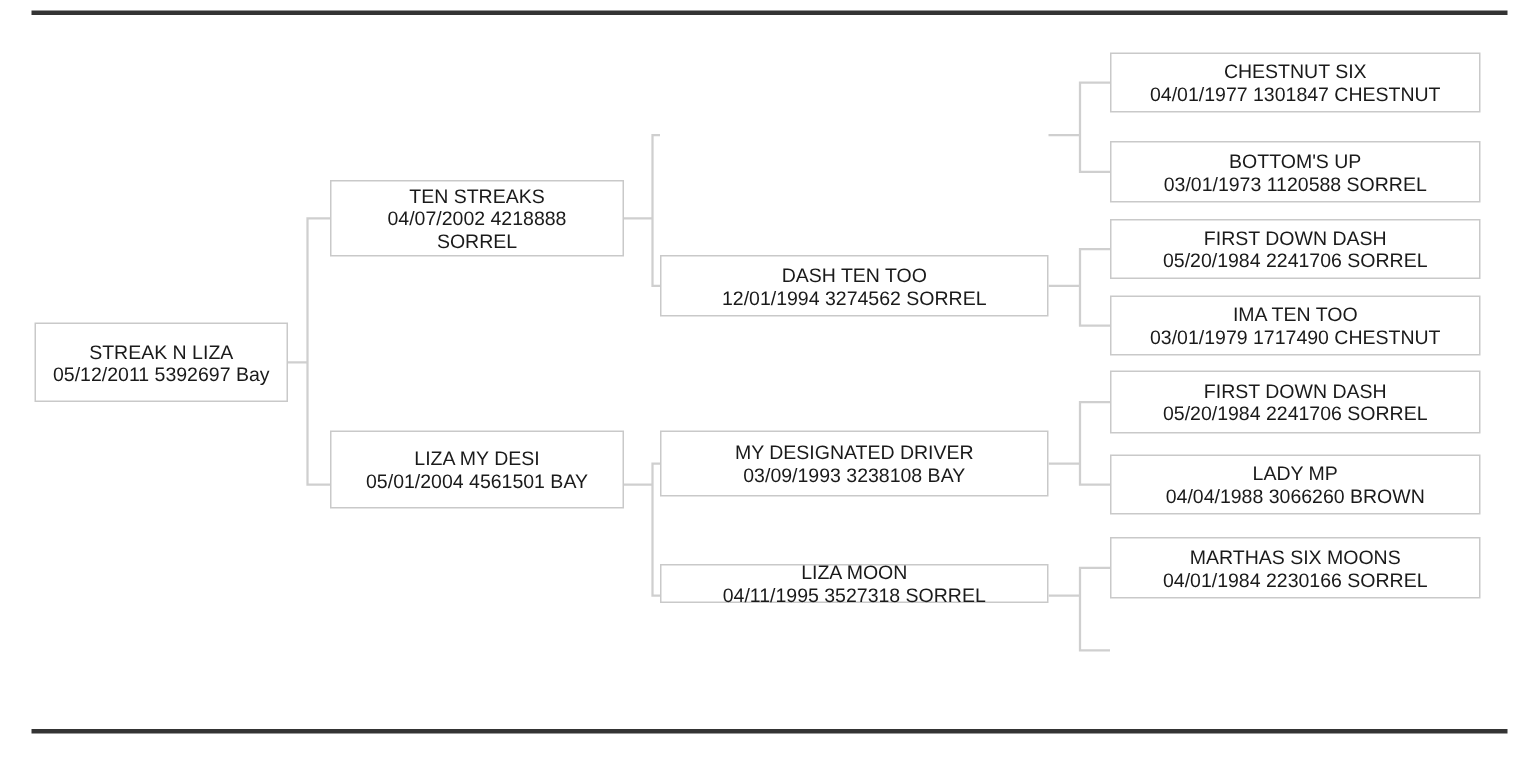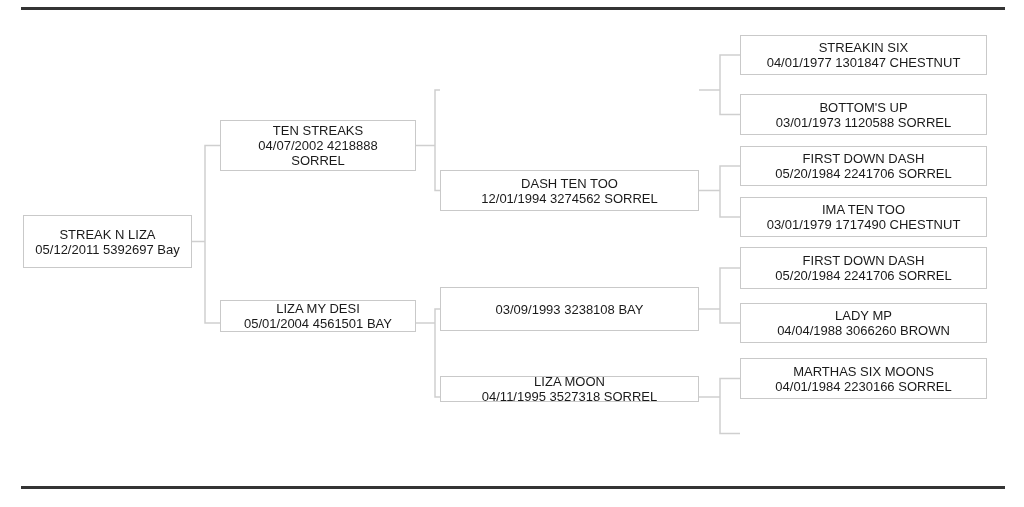--- a/index.html
+++ b/index.html
@@ -53,39 +53,40 @@
   <div class="hbox" style="left:23px;top:215px;width:169px;height:53px">
     <span class="hname">STREAK N LIZA</span>
     <span class="hinfo">05/12/2011 5392697 Bay</span>
   </div>
 
   <div class="hbox" style="left:220px;top:120px;width:196px;height:51px">
     <span class="hname">TEN STREAKS</span>
     <span class="hinfo">04/07/2002 4218888</span>
     <span class="hinfo">SORREL</span>
   </div>
-  <div class="hbox" style="left:220px;top:300px;width:196px;height:32px">
+  <div class="hbox" style="left:220px;top:287px;width:196px;height:52px">
     <span class="hname">LIZA MY DESI</span>
     <span class="hinfo">05/01/2004 4561501 BAY</span>
   </div>
 
   <div class="hbox" style="left:440px;top:170px;width:259px;height:41px">
     <span class="hname">DASH TEN TOO</span>
     <span class="hinfo">12/01/1994 3274562 SORREL</span>
   </div>
   <div class="hbox" style="left:440px;top:287px;width:259px;height:44px">
+    <span class="hname">MY DESIGNATED DRIVER</span>
     <span class="hinfo">03/09/1993 3238108 BAY</span>
   </div>
   <div class="hbox" style="left:440px;top:376px;width:259px;height:26px">
     <span class="hname">LIZA MOON</span>
     <span class="hinfo">04/11/1995 3527318 SORREL</span>
   </div>
 
   <div class="hbox" style="left:740px;top:35px;width:247px;height:40px">
-    <span class="hname">STREAKIN SIX</span>
+    <span class="hname">CHESTNUT SIX</span>
     <span class="hinfo">04/01/1977 1301847 CHESTNUT</span>
   </div>
   <div class="hbox" style="left:740px;top:94px;width:247px;height:41px">
     <span class="hname">BOTTOM'S UP</span>
     <span class="hinfo">03/01/1973 1120588 SORREL</span>
   </div>
   <div class="hbox" style="left:740px;top:146px;width:247px;height:40px">
     <span class="hname">FIRST DOWN DASH</span>
     <span class="hinfo">05/20/1984 2241706 SORREL</span>
   </div>

